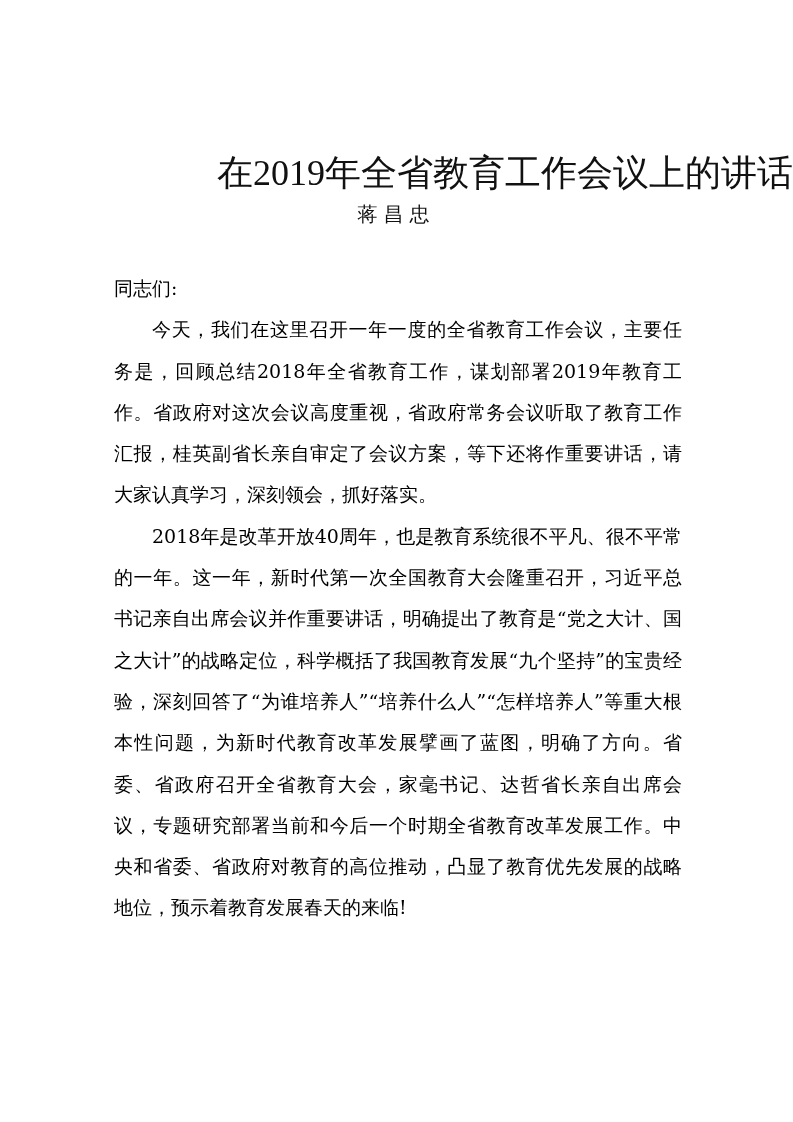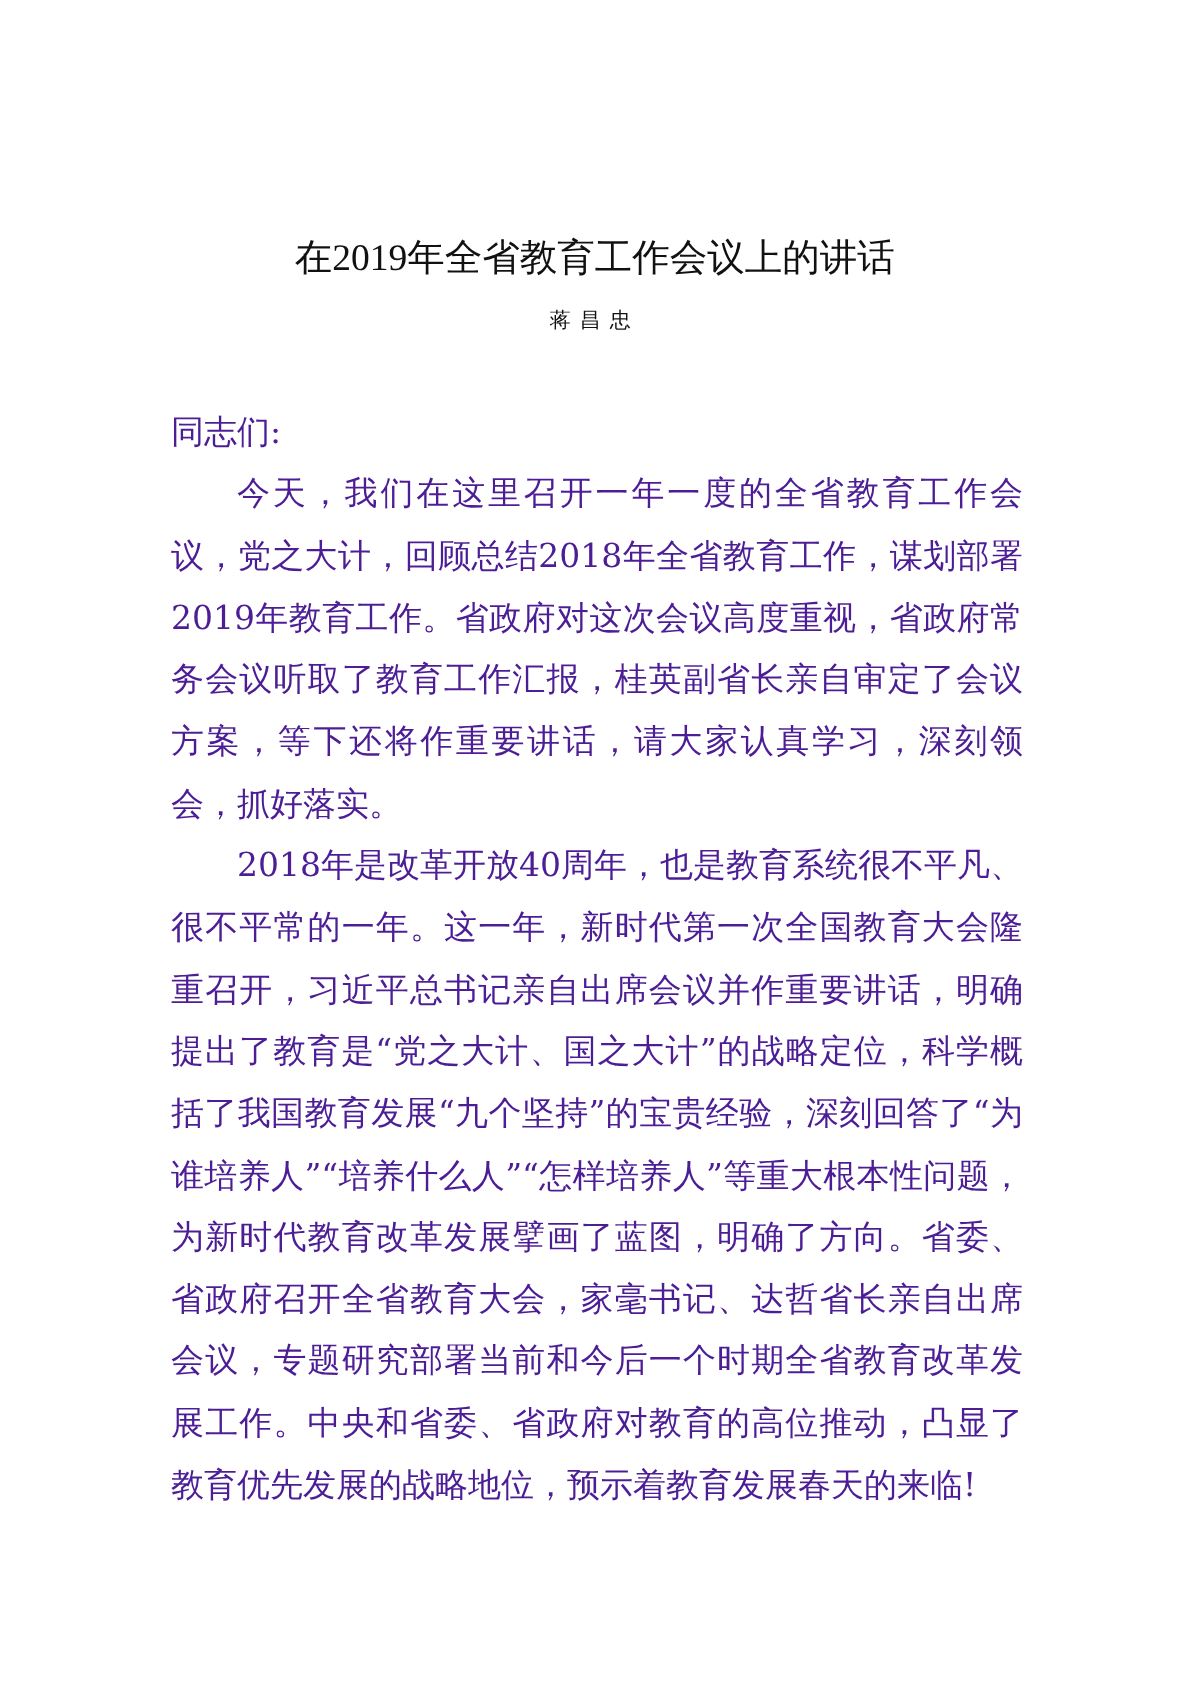--- a/index.html
+++ b/index.html
@@ -1,32 +1,32 @@
 <!DOCTYPE html>
 <html><head>
   <meta charset="utf-8">
   <style>
     html, body { margin: 0; padding: 0; background: #ffffff; }
     body { width: 793px; height: 1122px; position: relative; overflow: hidden;
            font-family: "DejaVu Serif", "Liberation Serif", serif; color: #111; }
     .page { position: absolute; left: 0; top: 0; width: 793px; height: 1122px; background: #fff; }
-    .title { position: absolute; top: 153px; left: 0; width: 793px; text-align: center;
-             font-size: 25px; line-height: 40px; letter-spacing: 0px;
+    .title { position: absolute; top: 153px; left: 0; width: 793px; text-align: right;
+             font-size: 36px; line-height: 40px; letter-spacing: 0px;
              font-family: "Liberation Serif", "DejaVu Serif", serif; color: #111; }
     .author { position: absolute; top: 200px; left: 0; width: 793px; text-align: center;
-              font-size: 14px; line-height: 28px; letter-spacing: 6px; color: #111; }
+              font-size: 20px; line-height: 28px; letter-spacing: 6px; color: #111; }
     .body { position: absolute; top: 268px; left: 114px; width: 568px;
-            font-size: 22px; line-height: 41.3px; text-align: justify; color: #4c1d95; }
+            font-size: 19px; line-height: 41.3px; text-align: justify; color: #000000; }
     .body p { margin: 0; }
     .body p.indent { text-indent: 2em; }
   </style>
 </head>
 <body>
 
 <div class="page">
   <div class="title">在2019年全省教育工作会议上的讲话</div>
   <div class="author">蒋昌忠</div>
   <div class="body">
     <p>同志们:</p>
-    <p class="indent">今天，我们在这里召开一年一度的全省教育工作会议，党之大计，回顾总结2018年全省教育工作，谋划部署2019年教育工作。省政府对这次会议高度重视，省政府常务会议听取了教育工作汇报，桂英副省长亲自审定了会议方案，等下还将作重要讲话，请大家认真学习，深刻领会，抓好落实。</p>
+    <p class="indent">今天，我们在这里召开一年一度的全省教育工作会议，主要任务是，回顾总结2018年全省教育工作，谋划部署2019年教育工作。省政府对这次会议高度重视，省政府常务会议听取了教育工作汇报，桂英副省长亲自审定了会议方案，等下还将作重要讲话，请大家认真学习，深刻领会，抓好落实。</p>
     <p class="indent">2018年是改革开放40周年，也是教育系统很不平凡、很不平常的一年。这一年，新时代第一次全国教育大会隆重召开，习近平总书记亲自出席会议并作重要讲话，明确提出了教育是“党之大计、国之大计”的战略定位，科学概括了我国教育发展“九个坚持”的宝贵经验，深刻回答了“为谁培养人”“培养什么人”“怎样培养人”等重大根本性问题，为新时代教育改革发展擘画了蓝图，明确了方向。省委、省政府召开全省教育大会，家毫书记、达哲省长亲自出席会议，专题研究部署当前和今后一个时期全省教育改革发展工作。中央和省委、省政府对教育的高位推动，凸显了教育优先发展的战略地位，预示着教育发展春天的来临!</p>
   </div>
 </div>
 
 </body></html>

